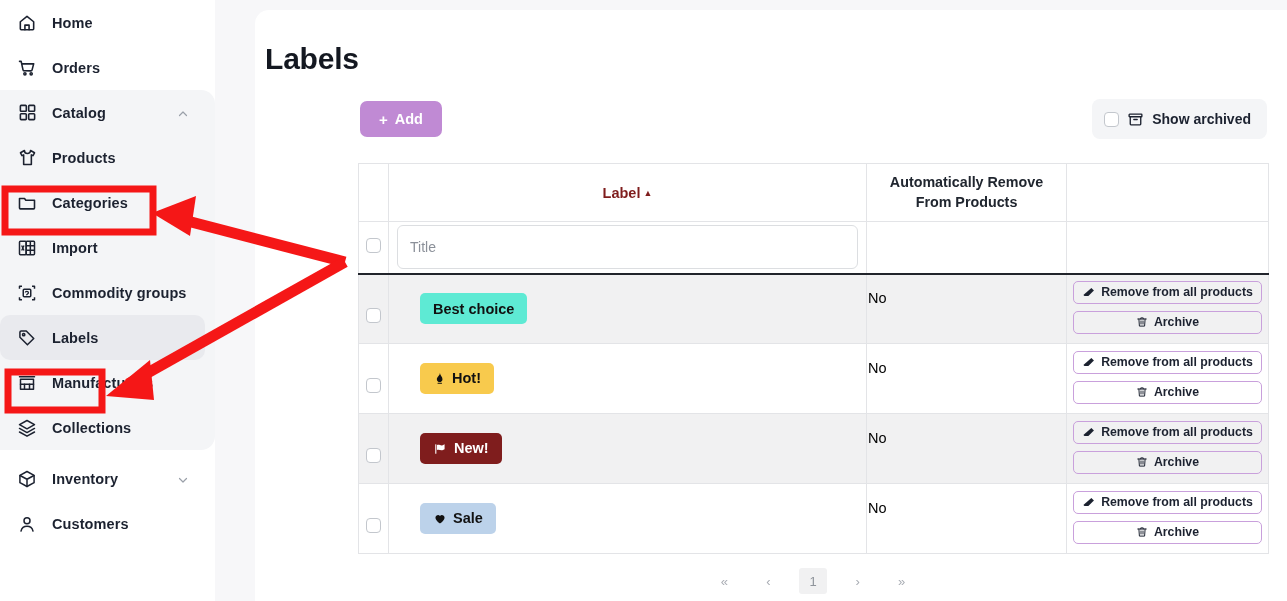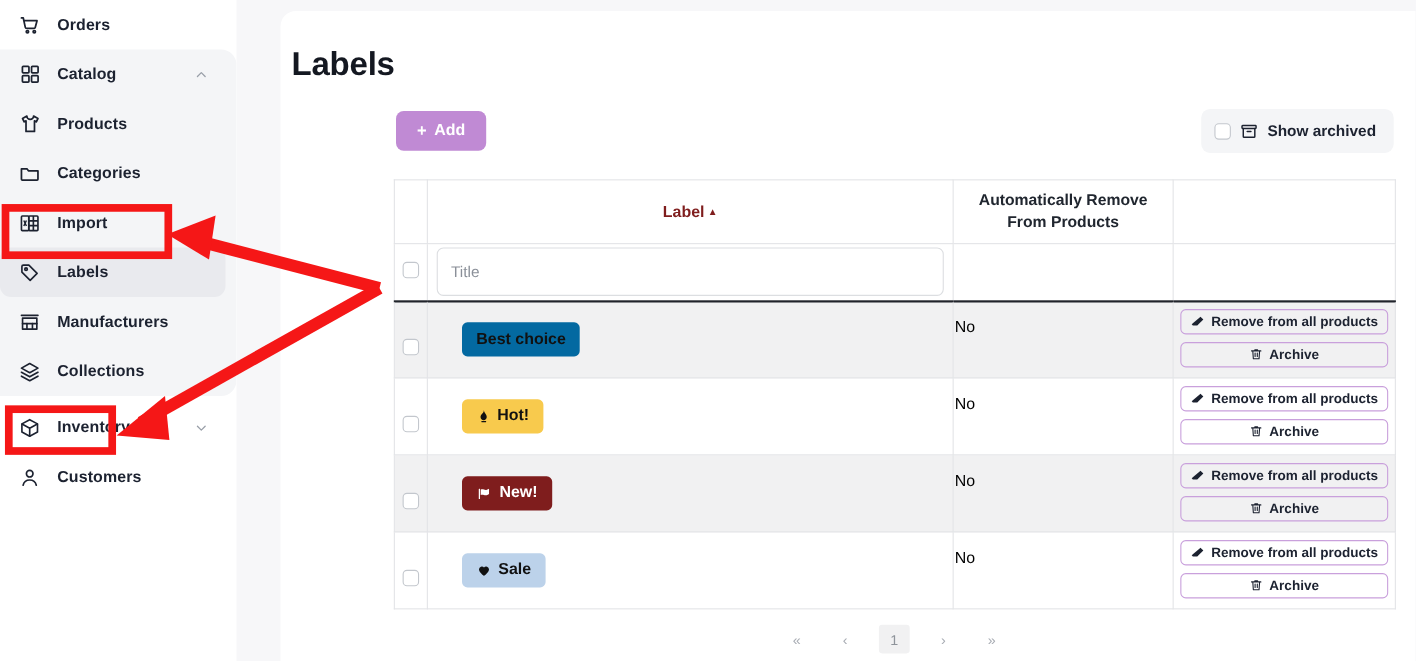--- a/index.html
+++ b/index.html
@@ -227,20 +227,29 @@
   
   .anno { position: absolute; left: 0; top: 0; width: 1287px; height: 601px; pointer-events: none; }
 </style>
 </head>
 <body>
 
 <div id="app">
 
   <nav class="sidebar">
 
+    <div class="nav-item">
+      <span class="ico">
+        <svg width="20" height="20" viewBox="0 0 24 24" fill="none" stroke="#1c2230" stroke-width="1.9" stroke-linecap="round" stroke-linejoin="round">
+          <path d="M4 10.5 12 4l8 6.5V19a1 1 0 0 1-1 1H5a1 1 0 0 1-1-1z"></path>
+          <path d="M9.5 20v-5.5h5V20"></path>
+        </svg>
+      </span>
+      <span class="lbl">Home</span>
+    </div>
 
     <div class="nav-item">
       <span class="ico">
         <svg width="20" height="20" viewBox="0 0 24 24" fill="none" stroke="#1c2230" stroke-width="1.9" stroke-linecap="round" stroke-linejoin="round">
           <path d="M3 4h2l2.2 10.2a1.5 1.5 0 0 0 1.5 1.2h7.9a1.5 1.5 0 0 0 1.5-1.2L20 7H6"></path>
           <circle cx="9.5" cy="19" r="1.3"></circle>
             <circle cx="17" cy="19" r="1.3"></circle>
         </svg>
       </span>
       <span class="lbl">Orders</span>
@@ -288,20 +297,30 @@
           <svg width="20" height="20" viewBox="0 0 24 24" fill="none" stroke="#1c2230" stroke-width="1.8" stroke-linejoin="round">
             <rect x="3" y="4" width="8" height="16" rx="1"></rect>
             <rect x="11" y="4" width="10" height="16" rx="1"></rect>
             <path d="M11 9.3h10M11 14.6h10M16 4v16"></path>
             <path d="M5.6 9l2.8 6M8.4 9l-2.8 6" stroke-width="1.6"></path>
           </svg>
         </span>
         <span class="lbl">Import</span>
       </div>
 
+      <div class="nav-item sub">
+        <span class="ico">
+          <svg width="20" height="20" viewBox="0 0 24 24" fill="none" stroke="#1c2230" stroke-width="1.8" stroke-linejoin="round">
+            <path d="M3 7V4h3M21 7V4h-3M3 17v3h3M21 17v3h-3"></path>
+            <rect x="7.5" y="7.5" width="9" height="9" rx="1.2"></rect>
+            <path d="M10 11.5c0-1 .8-1.6 1.8-1.6s1.9.6 1.9 1.7c0 1.6-2.2 1.5-2.2 3.1" stroke-width="1.5"></path>
+          </svg>
+        </span>
+        <span class="lbl">Commodity groups</span>
+      </div>
 
       <div class="nav-item sub active">
         <span class="ico">
           <svg width="20" height="20" viewBox="0 0 24 24" fill="none" stroke="#1c2230" stroke-width="1.8" stroke-linecap="round" stroke-linejoin="round">
             <path d="M3.5 11.2V5.2a1.6 1.6 0 0 1 1.6-1.6h6l9 9-7.6 7.6z"></path>
             <circle cx="8" cy="8" r="1.4"></circle>
           </svg>
         </span>
         <span class="lbl">Labels</span>
       </div>
@@ -407,21 +426,21 @@
             <td></td>
           </tr>
         </thead>
         <tbody class="body-rows">
 
           <tr class="data-row alt">
             <td class="chk-cell">
               <span class="cb"></span>
             </td>
             <td class="label-cell">
-              <span class="badge" style="background:#0369a1;color:#111111">
+              <span class="badge" style="background:#5eead4;color:#111111">
                 <span>Best choice</span>
               </span>
             </td>
             <td class="auto-cell">No</td>
             <td class="act-cell">
               <button class="act-btn">
                 <span class="bico">
                   <svg width="13" height="13" viewBox="0 0 24 24" fill="#1c2230">
                     <path d="M17.3 3.5 22 8.2 11.8 18.4H4.5L2.5 16.4z"></path>
                   </svg>

